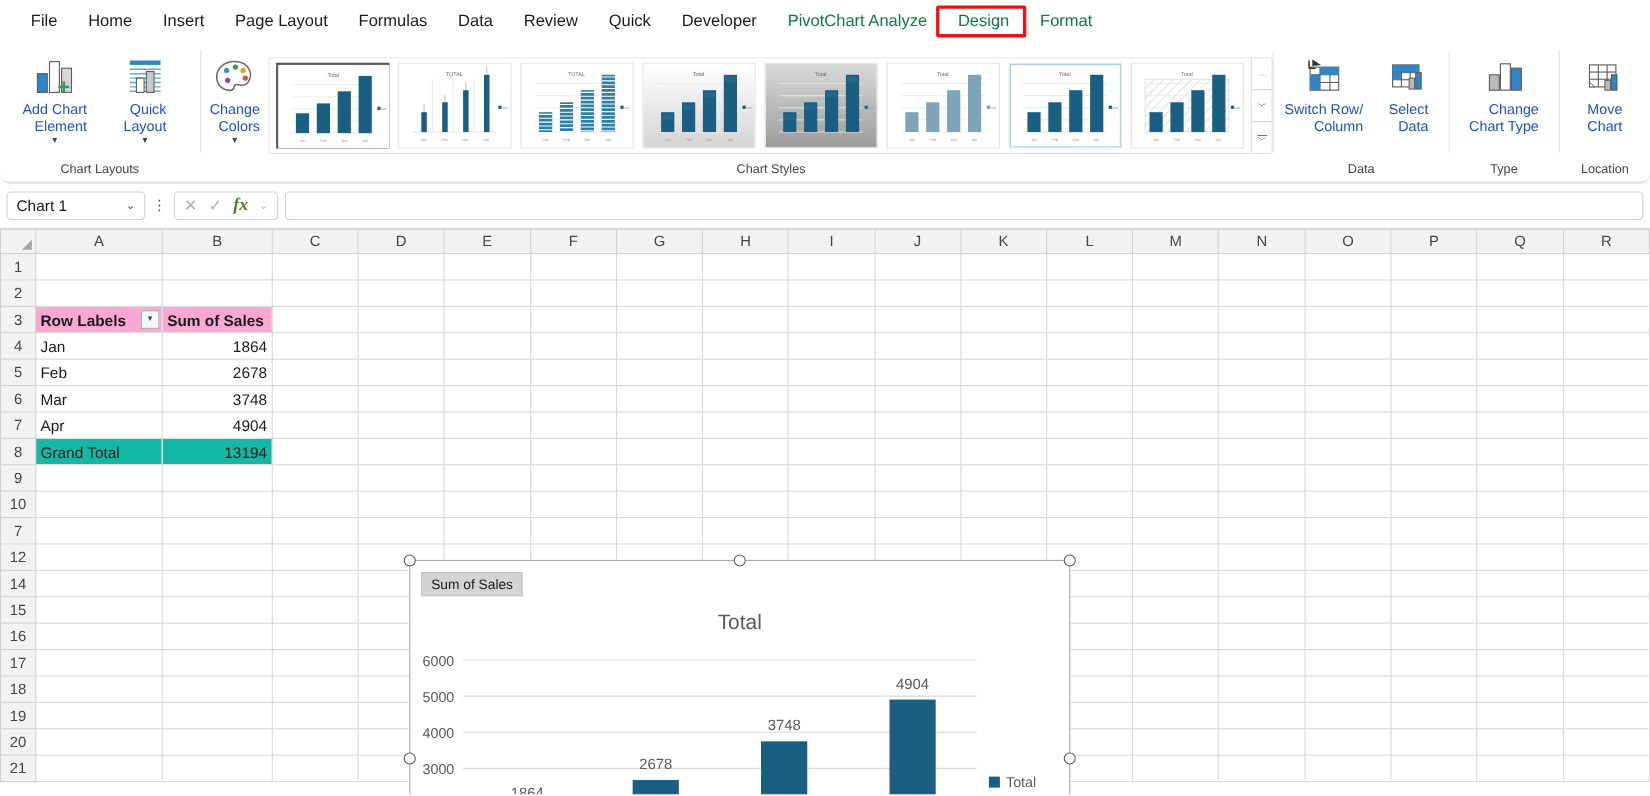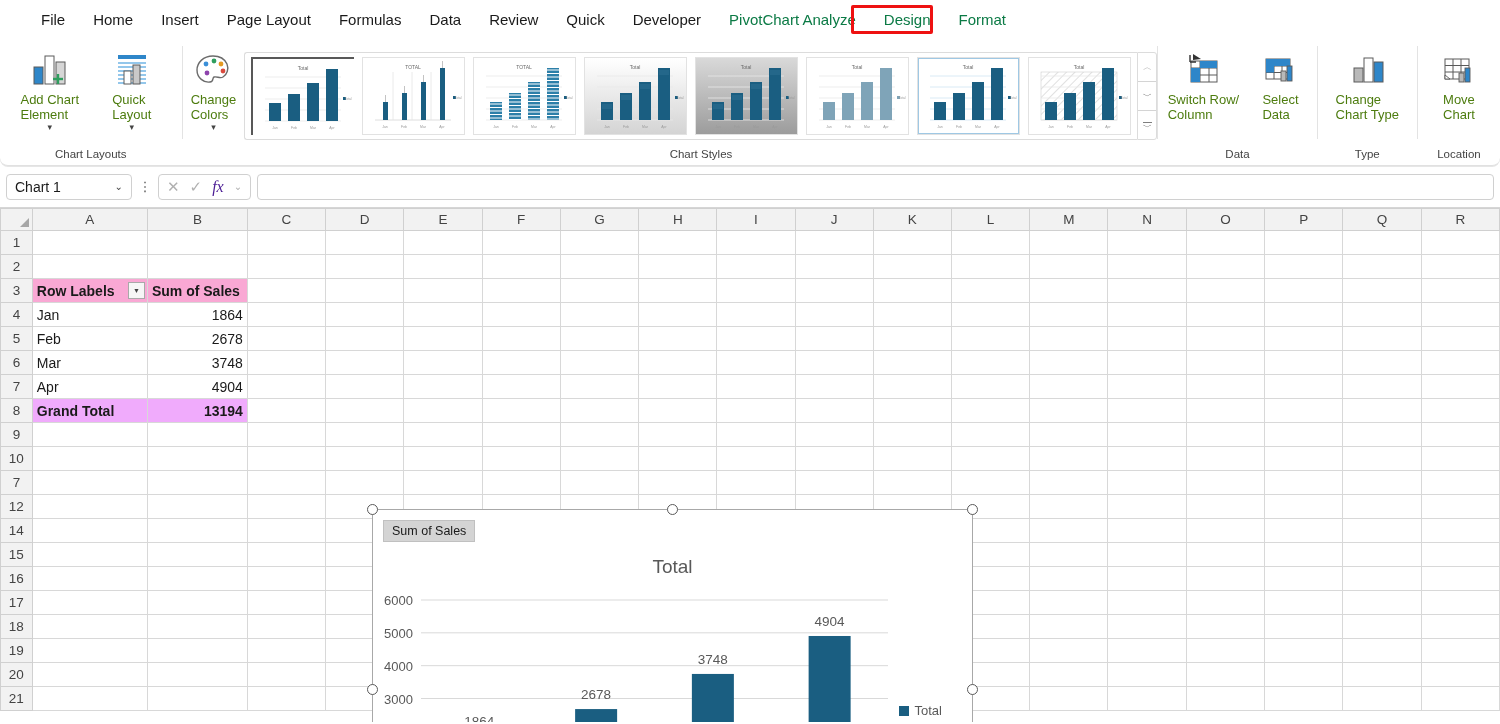--- a/index.html
+++ b/index.html
@@ -9,21 +9,21 @@
     background: #ffffff;
     overflow: hidden;
     position: relative;
   }
 
   
   .tabbar {
     height: 38px;
     display: flex;
     align-items: center;
-    padding-left: 27px;
+    padding-left: 14px;
     background: #ffffff;
     position: relative;
   }
   .tab {
     font-size: 15px;
     color: #1a1a1a;
     padding: 4px 14px;
     cursor: default;
     white-space: nowrap;
   }
@@ -75,21 +75,21 @@
     width: 82px;
     display: flex;
     flex-direction: column;
     align-items: center;
     padding: 6px 2px 0;
     cursor: default;
     border-radius: 3px;
   }
   .bigbtn .ico { height: 40px; display: flex; align-items: center; justify-content: center; }
   .bigbtn .lbl {
-    font-size: 13px; color: #4d7c0f; text-align: left;
+    font-size: 13px; color: #1d4ed8; text-align: right;
     line-height: 15px; margin-top: 2px; white-space: pre-line;
   }
   .caretglyph { font-size: 9px; color: #444; }
 
   
   .gallery-wrap {
     display: flex;
     align-items: flex-start;
     padding-top: 8px;
     flex: 1;
@@ -148,21 +148,21 @@
     font-size: 14px; color: #1a1a1a;
     background: #fff;
   }
   .vdots { width: 14px; text-align: center; color: #555; font-size: 13px; letter-spacing: 0; }
   .fxgroup {
     display: flex; align-items: center; gap: 10px;
     border: 1px solid #d0d0d0; border-radius: 4px;
     height: 26px; padding: 0 8px; background: #fff;
   }
   .fxgroup span { color: #b0b0b0; font-size: 15px; }
-  .fxgroup .fxi { color: #4c1d95; font-style: italic; font-family: "Liberation Serif", serif; font-weight: normal; font-size: 16px; }
+  .fxgroup .fxi { color: #4d7c0f; font-style: italic; font-family: "Liberation Serif", serif; font-weight: bold; font-size: 16px; }
   .finput {
     flex: 1; height: 26px;
     border: 1px solid #d0d0d0; border-radius: 4px;
     background: #fff;
   }
 
   
   .gridwrap { position: relative; height: 514px; overflow: hidden; }
   table.sheet { border-collapse: collapse; table-layout: fixed; }
   table.sheet th, table.sheet td {
@@ -198,21 +198,21 @@
     width: 0; height: 0;
     border-left: 9px solid transparent;
     border-bottom: 9px solid #a6a6a6;
   }
   td.hdrcell {
     background: #f9a8d4;
     font-weight: bold;
     position: relative;
   }
   td.num { text-align: right; }
-  td.gtotal { background: #f0abfc; font-weight: bold; }
+  td.gtotal { background: #14b8a6; font-weight: normal; }
   .filter-btn {
     position: absolute; right: 2px; top: 3px;
     width: 17px; height: 17px;
     background: #f6f6f6;
     border: 1px solid #a9a9a9;
     display: flex; align-items: center; justify-content: center;
     font-size: 7px; color: #444;
     cursor: default;
   }
 

